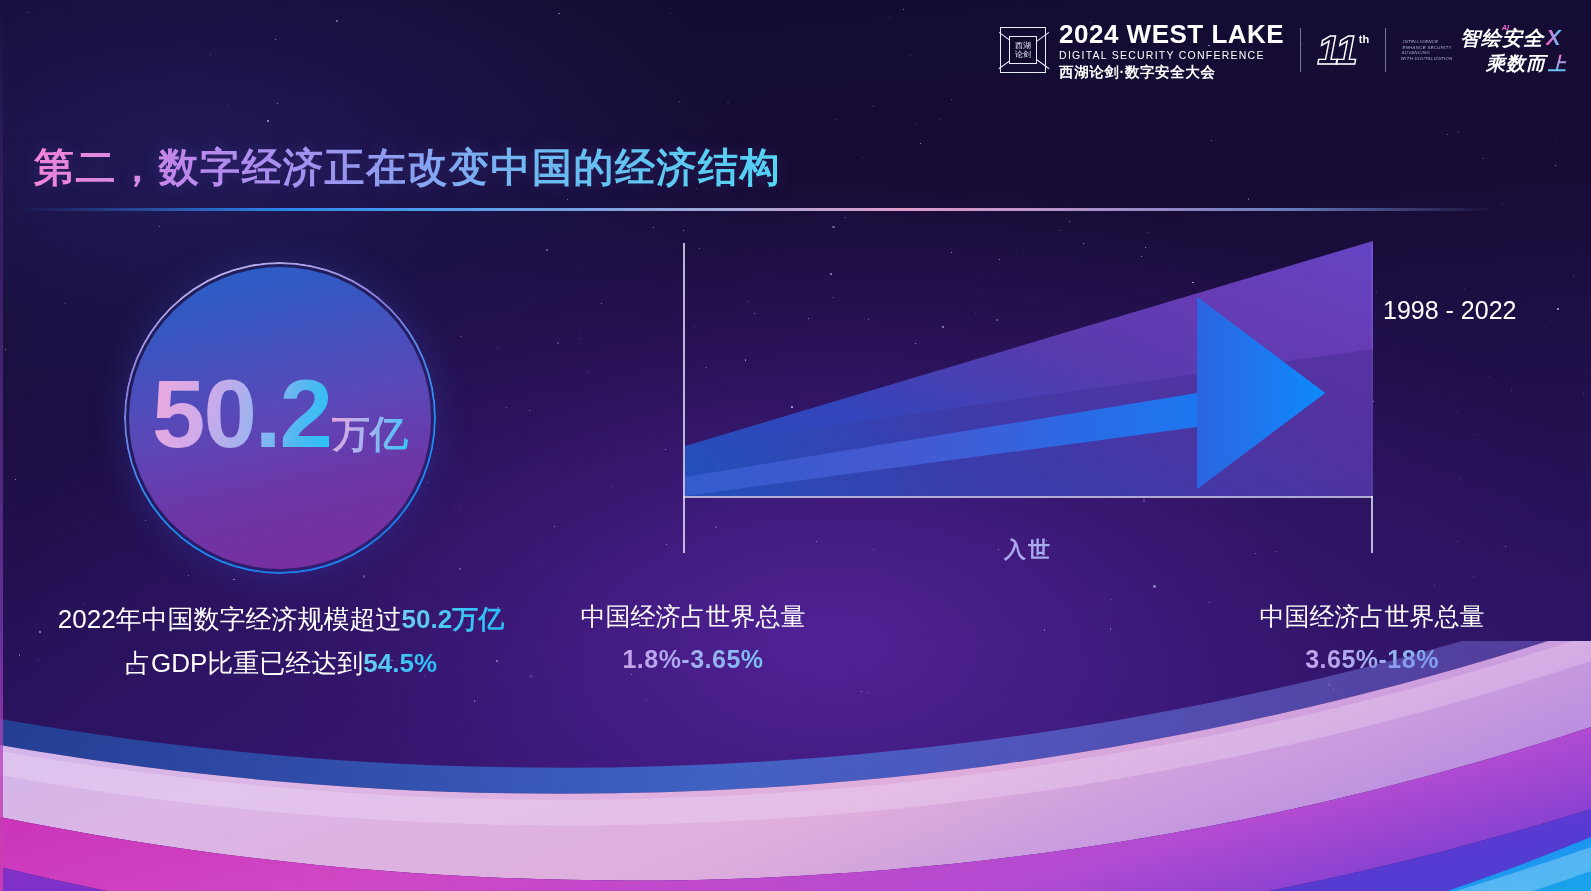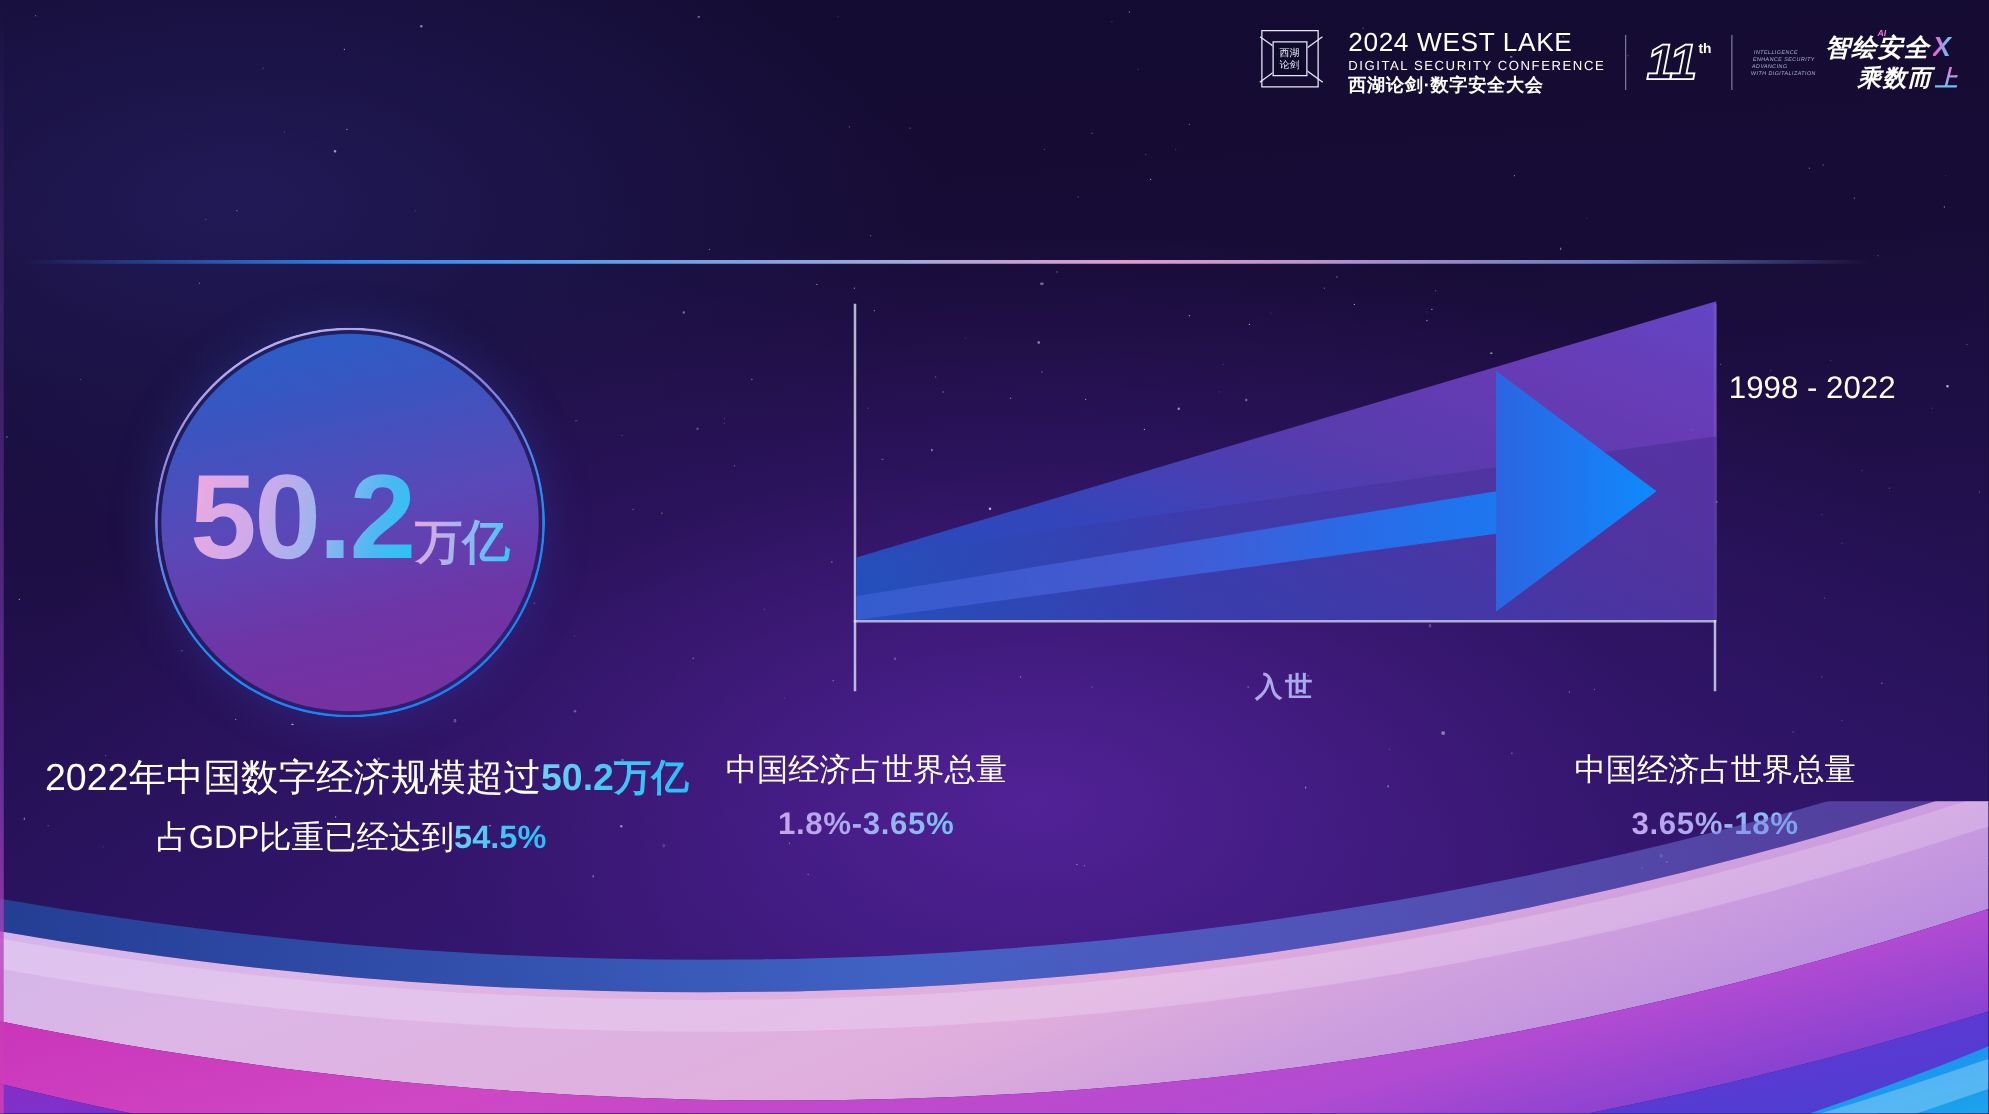--- a/index.html
+++ b/index.html
@@ -15,38 +15,38 @@
       radial-gradient(ellipse 800px 420px at 12% 18%, rgba(36,30,98,0.75) 0%, rgba(20,12,58,0) 70%),
       linear-gradient(175deg,#130b30 0%,#170c36 30%,#241153 58%,#2d1466 78%,#35197a 100%);
   }
 
   
   .stars{position:absolute;inset:0;pointer-events:none;}
   .star{position:absolute;border-radius:50%;background:#cfd8ff;}
 
   
   .logo-bar{position:absolute;top:22px;right:24px;display:flex;align-items:center;height:56px;}
-  .wl-logo{display:flex;gap:24px;}
+  .wl-logo{display:flex;align-items:center;gap:13px;}
   .wl-mark{
     width:46px;height:46px;border:1.6px solid #e8ecff;position:relative;
     display:flex;align-items:center;justify-content:center;box-sizing:border-box;
   }
   .wl-mark:before,.wl-mark:after{
     content:"";position:absolute;width:62px;height:1.4px;background:#e8ecff;left:-8px;top:22px;
   }
   .wl-mark:before{transform:rotate(36deg);}
   .wl-mark:after{transform:rotate(-36deg);}
   .wl-inner{
     width:28px;height:28px;border:1.4px solid #e8ecff;position:relative;z-index:2;background:#100a2a;
     font-size:8px;line-height:9px;color:#e8ecff;display:flex;flex-wrap:wrap;align-content:center;
     justify-content:center;text-align:center;letter-spacing:0;padding:1px;box-sizing:border-box;
   }
   .wl-inner span{width:100%;}
   .wl-text{color:#fff;line-height:1;}
-  .wl-l1{font-size:21px;font-weight:400;letter-spacing:0.5px;}
+  .wl-l1{font-size:26px;font-weight:700;letter-spacing:0.5px;}
   .wl-l2{font-size:10.5px;font-weight:400;letter-spacing:1.25px;margin-top:3px;}
   .wl-l3{font-size:14.5px;font-weight:700;letter-spacing:0.6px;margin-top:4px;}
   .vdiv{width:1px;height:44px;background:rgba(220,226,255,0.5);margin:0 16px;}
   .ord{display:flex;align-items:flex-start;color:#fff;}
   .ord-num{
     font-size:40px;font-weight:700;line-height:0.95;letter-spacing:-1px;
     -webkit-text-stroke:1.4px #fff;color:transparent;font-style:italic;
   }
   .ord-th{font-size:11px;font-weight:700;margin-top:2px;margin-left:2px;}
   .smart{position:relative;display:flex;align-items:center;gap:6px;}
@@ -139,21 +139,21 @@
   
   .cap{position:absolute;text-align:center;}
   .cap .l1{color:#fff;font-size:25px;line-height:1.5;white-space:nowrap;}
   .cap .l2{font-size:25px;line-height:1.85;white-space:nowrap;}
   .hi-cyan{
     font-weight:700;
     background:linear-gradient(96deg,#6fd0f3 0%,#3fc6f5 55%,#27bff6 100%);
     -webkit-background-clip:text;background-clip:text;color:transparent;
   }
   .cap-left{left:36px;top:600px;width:490px;}
-  .cap-left .l1{font-size:30px;}
+  .cap-left .l1{font-size:26px;}
   .cap-left .l2{font-size:26px;color:#fff;}
   .cap-mid{left:548px;top:598px;width:290px;}
   .cap-right{left:1222px;top:598px;width:300px;}
   .pct{
     font-size:27px;font-weight:700;letter-spacing:0.5px;
     background:linear-gradient(96deg,#e8a3e2 0%,#b7a6ee 38%,#7cc0f2 72%,#46d2f5 100%);
     -webkit-background-clip:text;background-clip:text;color:transparent;
   }
 
   
@@ -395,20 +395,21 @@
         <div class="smart-r1">
           <span>智绘安全</span><span class="smart-x">X</span>
         </div>
         <div class="smart-r2">
           <span>乘数而</span><span class="smart-up">上</span>
         </div>
       </div>
     </div>
   </div>
 
+  <div class="title">第二，数字经济正在改变中国的经济结构</div>
   <div class="divider"></div>
 
   <div class="circle-wrap">
     <div class="circle-fill">
       <div class="big-num">
         <span class="n">50.2</span>
         <span class="u">万亿</span>
       </div>
     </div>
     <div class="circle-ring"></div>

